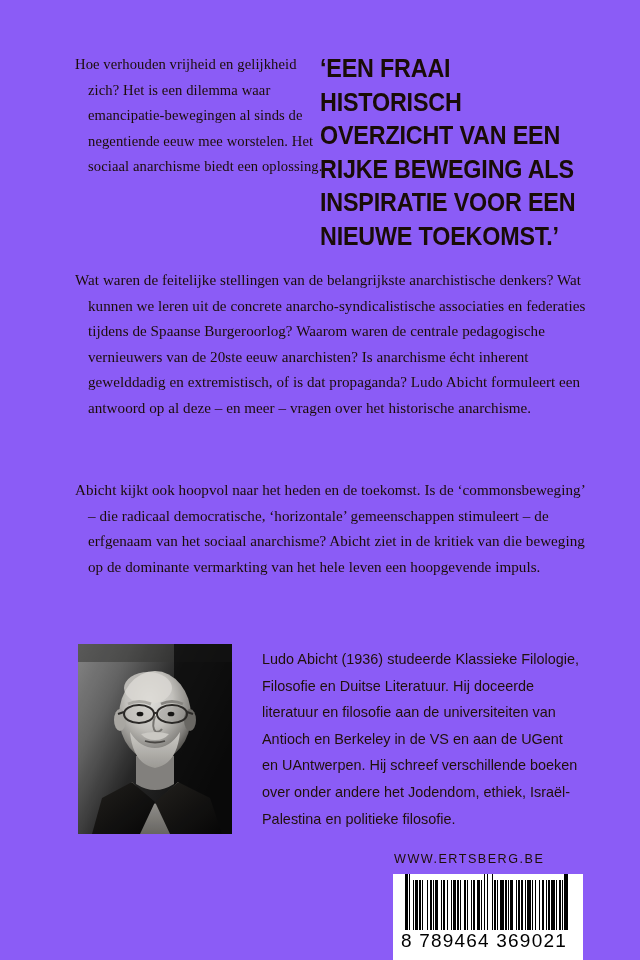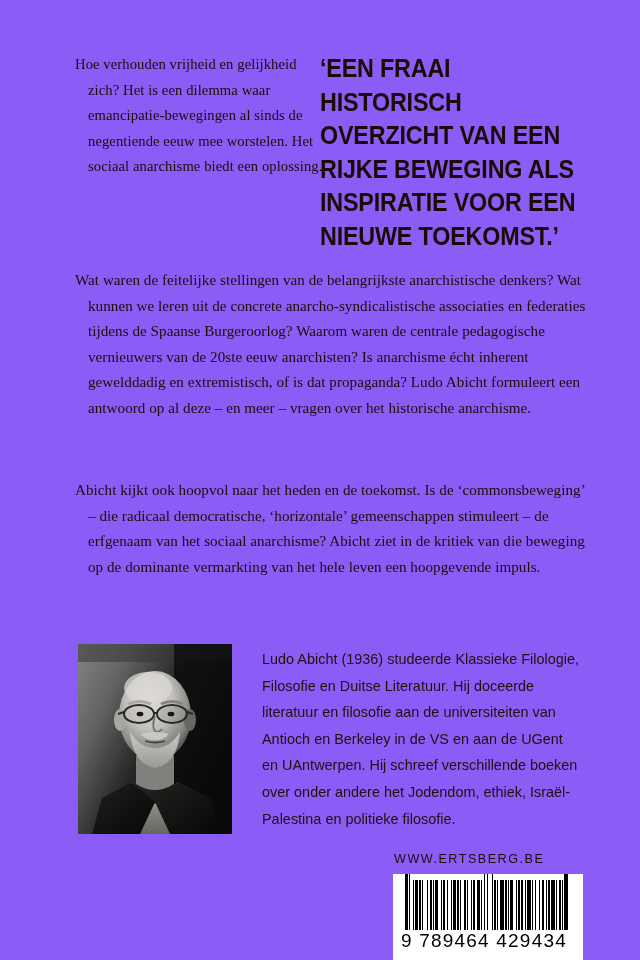--- a/index.html
+++ b/index.html
@@ -332,16 +332,16 @@
         <div class="gap" style="width: 1.09211px;"></div>
         <div class="bar" style="width: 1.09211px;"></div>
         <div class="gap" style="width: 2.18421px;"></div>
         <div class="bar" style="width: 2.18421px;"></div>
         <div class="gap" style="width: 1.09211px;"></div>
         <div class="bar" style="width: 1.09211px;"></div>
         <div class="gap" style="width: 1.09211px;"></div>
         <div class="bar guard" style="width: 3.27632px;"></div>
         <div class="gap" style="width: 2.18421px;"></div>
       </div>
-    <div id="barcode-digits">9 789464 429434</div>
+    <div id="barcode-digits">8 789464 369021</div>
   </div>
 
 </div>
 
 </body></html>

